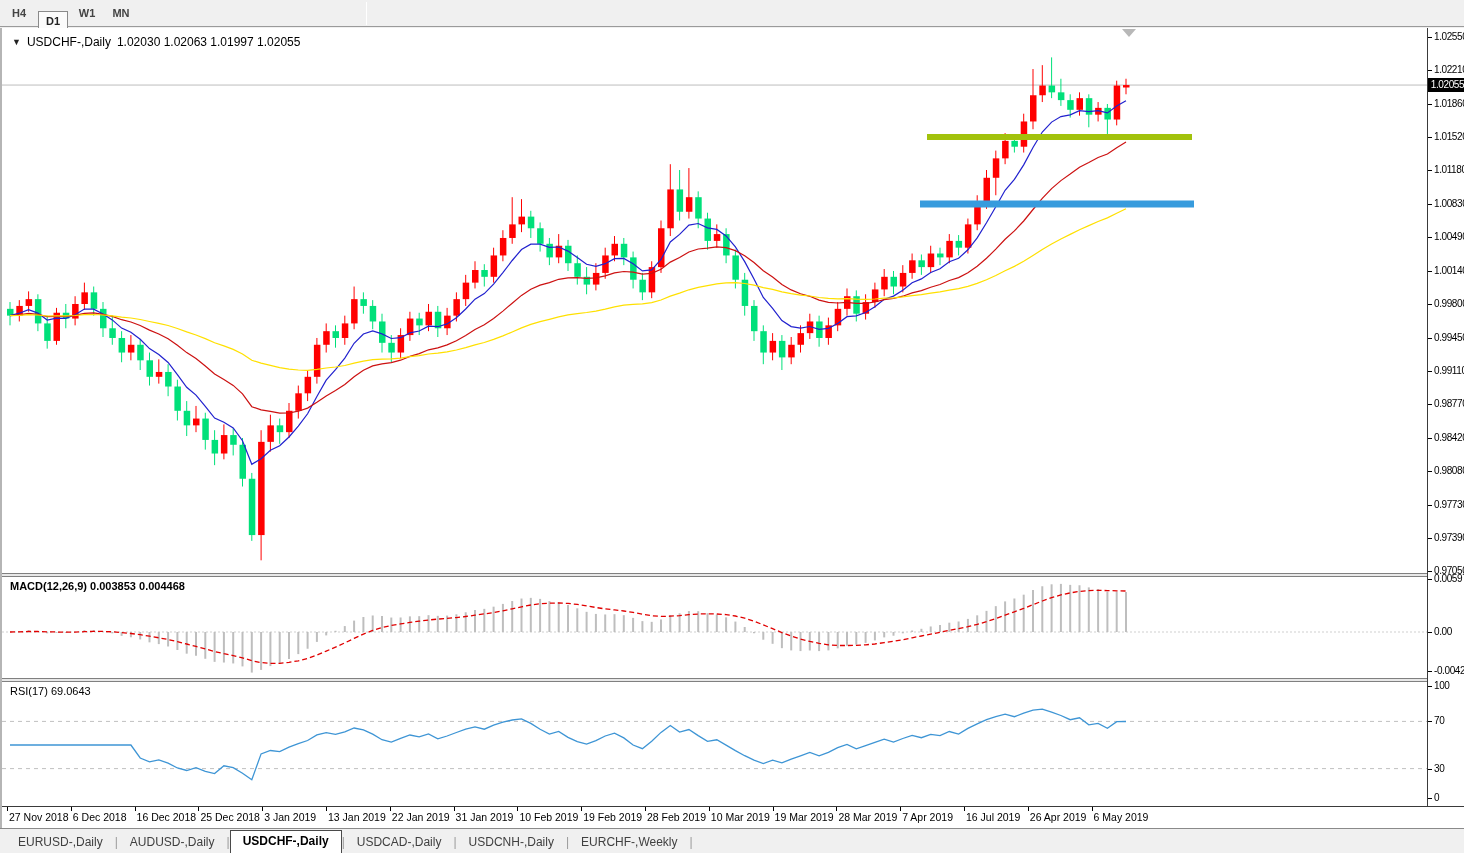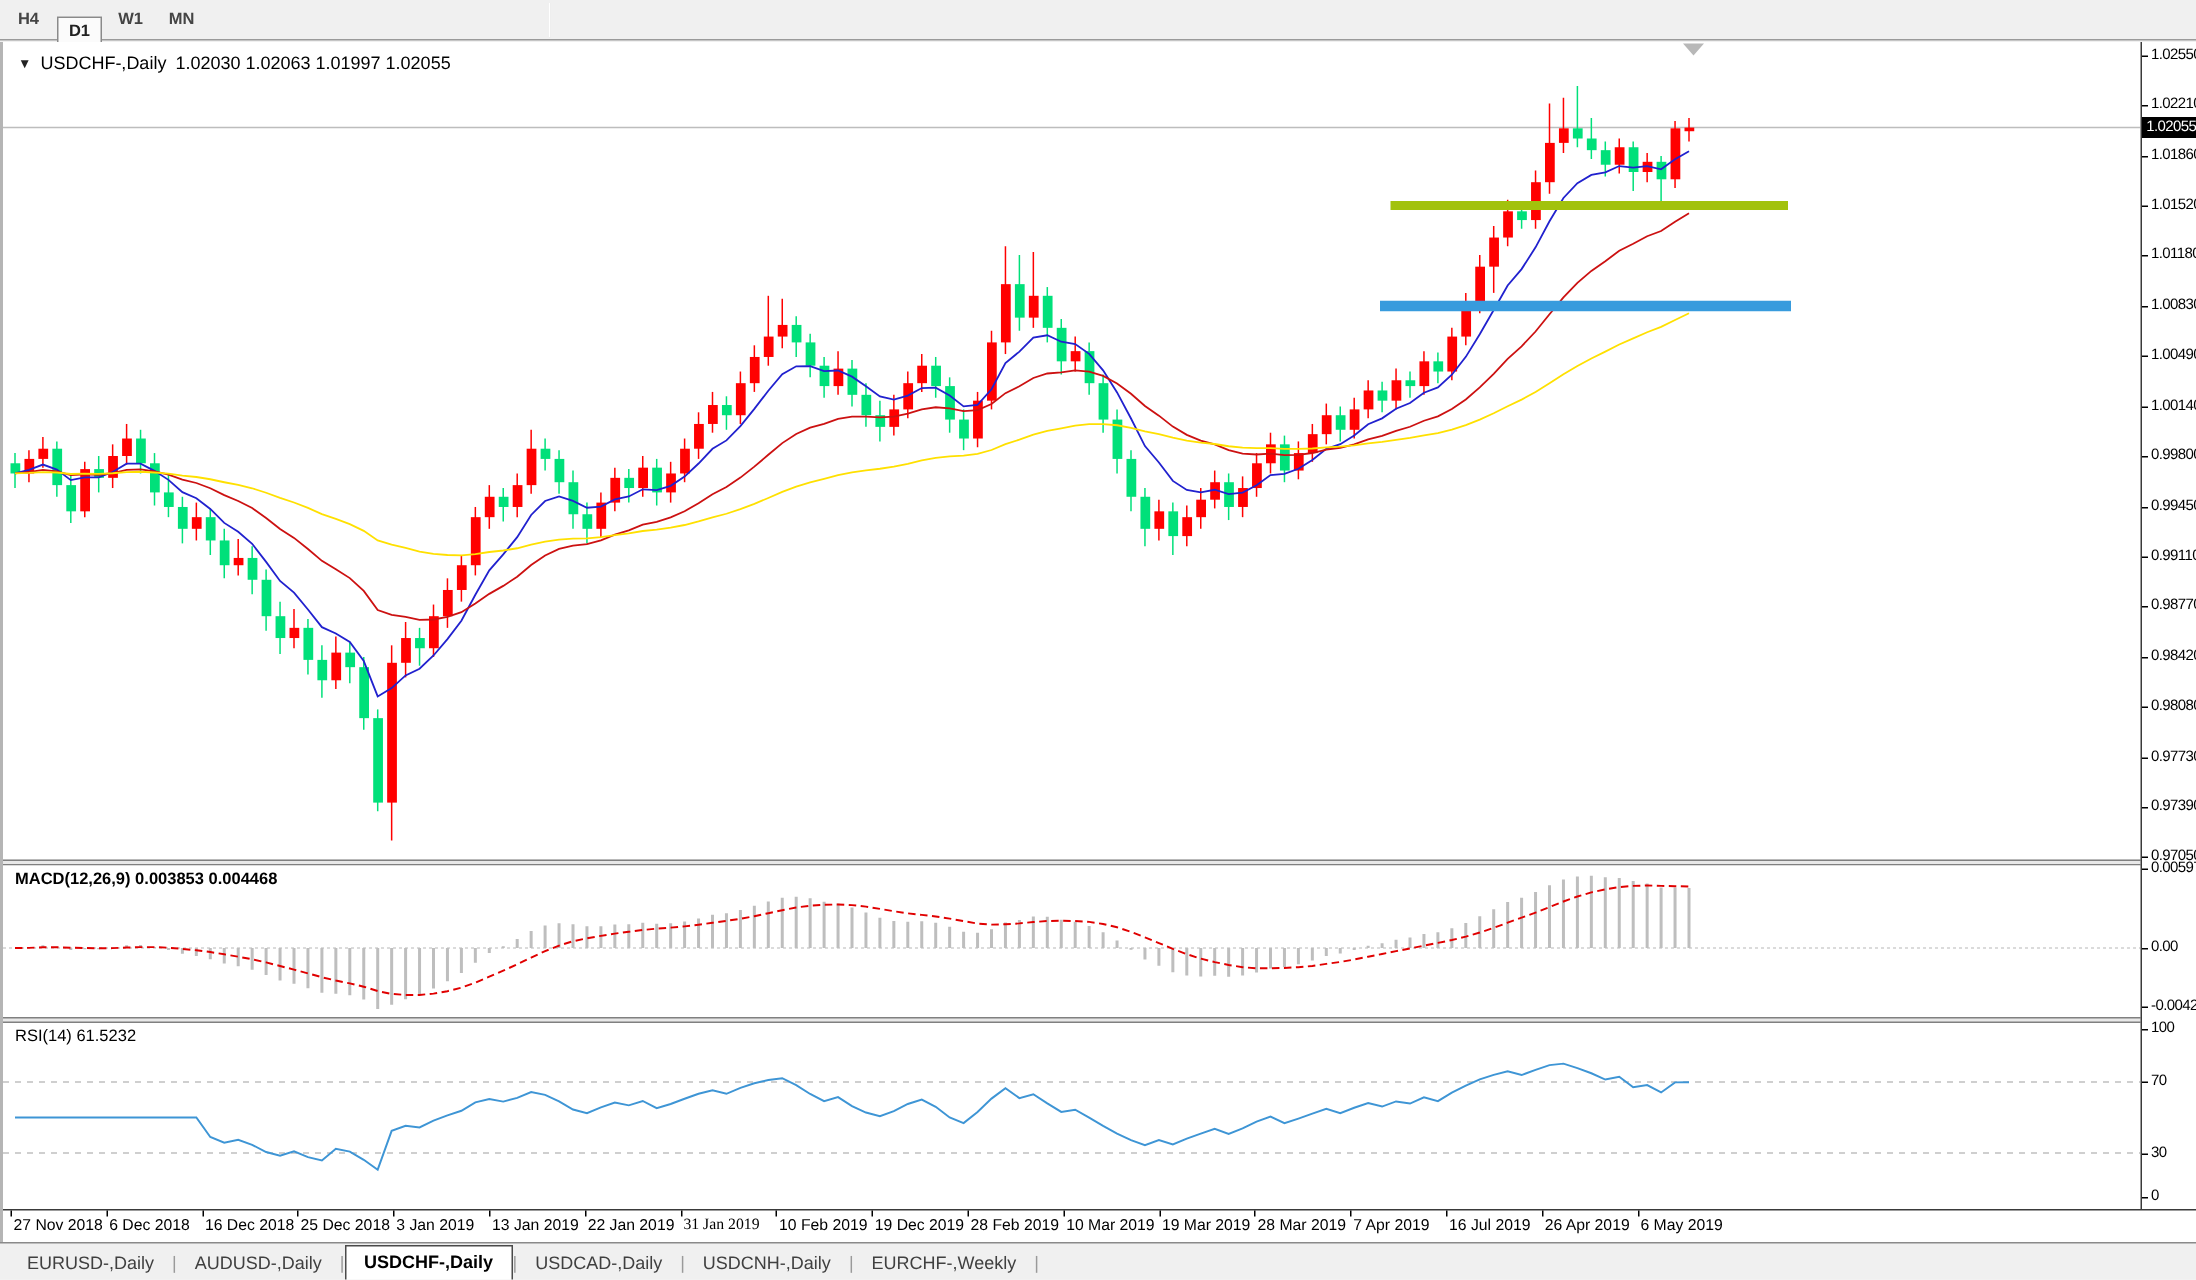--- a/index.html
+++ b/index.html
@@ -464,21 +464,21 @@
 
     <div class="divider" style="top:650px;"></div>
 
     <div class="panel" id="rsi-panel" style="top:654px;height:124px;width:1425px;">
       <svg id="rsi-svg" width="1425" height="124">
           <line x1="0" y1="39.4" x2="1425" y2="39.4" stroke="#C0C0C0" stroke-dasharray="4,4"></line>
           <line x1="0" y1="86.6" x2="1425" y2="86.6" stroke="#C0C0C0" stroke-dasharray="4,4"></line>
           <polyline points="8,63.0 17.3,63.0 26.6,63.0 35.900000000000006,63.0 45.2,63.0 54.5,63.0 63.800000000000004,63.0 73.10000000000001,63.0 82.4,63.0 91.7,63.0 101,63.0 110.30000000000001,63.0 119.60000000000001,63.0 128.9,63.0 138.20000000000002,76.0 147.5,79.8 156.8,77.9 166.10000000000002,81.2 175.4,86.0 184.70000000000002,88.5 194,85.6 203.3,89.4 212.60000000000002,91.6 221.9,83.8 231.20000000000002,85.7 240.50000000000003,91.2 249.8,97.8 259.1,71.9 268.40000000000003,68.5 277.70000000000005,69.6 287,65.1 296.3,61.6 305.6,58.5 314.90000000000003,52.9 324.20000000000005,50.7 333.5,52.4 342.8,49.9 352.1,46.0 361.40000000000003,47.9 370.70000000000005,52.2 380,57.7 389.3,60.1 398.6,56.3 407.90000000000003,53.0 417.20000000000005,54.9 426.50000000000006,52.0 435.8,56.8 445.1,54.0 454.40000000000003,50.5 463.70000000000005,47.2 473.00000000000006,44.9 482.3,47.2 491.6,43.2 500.90000000000003,40.2 510.20000000000005,38.0 519.5,36.8 528.8000000000001,41.4 538.1,47.3 547.4000000000001,52.1 556.7,49.4 566,55.4 575.3000000000001,59.7 584.6,62.1 593.9000000000001,58.7 603.2,54.0 612.5,51.1 621.8000000000001,55.9 631.1,63.0 640.4000000000001,66.7 649.7,59.3 659,50.4 668.3000000000001,43.5 677.6,50.1 686.9000000000001,47.5 696.2,53.6 705.5,59.3 714.8000000000001,57.8 724.1,63.1 733.4000000000001,68.6 742.7,73.7 752,78.1 761.3000000000001,81.5 770.6,78.1 779.9000000000001,80.9 789.2,77.1 798.5000000000001,73.8 807.8000000000001,70.5 817.1,73.9 826.4000000000001,70.3 835.7,65.7 845.0000000000001,62.4 854.3000000000001,66.8 863.6,63.7 872.9000000000001,60.4 882.2,57.2 891.5000000000001,60.1 900.8000000000001,56.5 910.1,53.4 919.4000000000001,55.7 928.7,52.3 938.0000000000001,53.7 947.3000000000001,49.5 956.6,52.1 965.9000000000001,46.4 975.2,41.8 984.5000000000001,37.6 993.8000000000001,34.6 1003.1,32.2 1012.4000000000001,34.7 1021.7,31.2 1031,28.1 1040.3000000000002,27.1 1049.6000000000001,30.1 1058.9,33.5 1068.2,37.7 1077.5,35.8 1086.8000000000002,42.8 1096.1000000000001,41.4 1105.4,46.3 1114.7,39.6 1124,39.5" fill="none" stroke="#3E95D5" stroke-width="1.3"></polyline>
         </svg>
     </div>
-    <div class="ind-label" style="top:657px;">RSI(14) 61.5232</div>
+    <div class="ind-label" style="top:657px;">RSI(17) 69.0643</div>
 
     <div id="right-axis">
       <div id="price-chip" style="top: 50.0596px;">1.02055</div>
     <div class="axis-tick" style="top: 9px;"></div>
         <div class="axis-item" style="top: 3px;">1.02550</div>
         <div class="axis-tick" style="top: 42.0106px;"></div>
         <div class="axis-item" style="top: 36.0106px;">1.02210</div>
         <div class="axis-tick" style="top: 75.9921px;"></div>
         <div class="axis-item" style="top: 69.9921px;">1.01860</div>
         <div class="axis-tick" style="top: 109.003px;"></div>
@@ -534,25 +534,25 @@
         <div class="date-item" style="left: 134.6px;">16 Dec 2018</div>
         <div class="date-tick" style="left: 196.4px;"></div>
         <div class="date-item" style="left: 198.4px;">25 Dec 2018</div>
         <div class="date-tick" style="left: 260.2px;"></div>
         <div class="date-item" style="left: 262.2px;">3 Jan 2019</div>
         <div class="date-tick" style="left: 324px;"></div>
         <div class="date-item" style="left: 326px;">13 Jan 2019</div>
         <div class="date-tick" style="left: 387.8px;"></div>
         <div class="date-item" style="left: 389.8px;">22 Jan 2019</div>
         <div class="date-tick" style="left: 451.6px;"></div>
-        <div class="date-item" style="left: 453.6px; font-family: Liberation Serif, serif;">31 Jan 2019</div>
+        <div class="date-item" style="left: 453.6px;">31 Jan 2019</div>
         <div class="date-tick" style="left: 515.4px;"></div>
         <div class="date-item" style="left: 517.4px;">10 Feb 2019</div>
         <div class="date-tick" style="left: 579.2px;"></div>
-        <div class="date-item" style="left: 581.2px;">19 Dec 2019</div>
+        <div class="date-item" style="left: 581.2px;">19 Feb 2019</div>
         <div class="date-tick" style="left: 643px;"></div>
         <div class="date-item" style="left: 645px;">28 Feb 2019</div>
         <div class="date-tick" style="left: 706.8px;"></div>
         <div class="date-item" style="left: 708.8px;">10 Mar 2019</div>
         <div class="date-tick" style="left: 770.6px;"></div>
         <div class="date-item" style="left: 772.6px;">19 Mar 2019</div>
         <div class="date-tick" style="left: 834.4px;"></div>
         <div class="date-item" style="left: 836.4px;">28 Mar 2019</div>
         <div class="date-tick" style="left: 898.2px;"></div>
         <div class="date-item" style="left: 900.2px;">7 Apr 2019</div>

